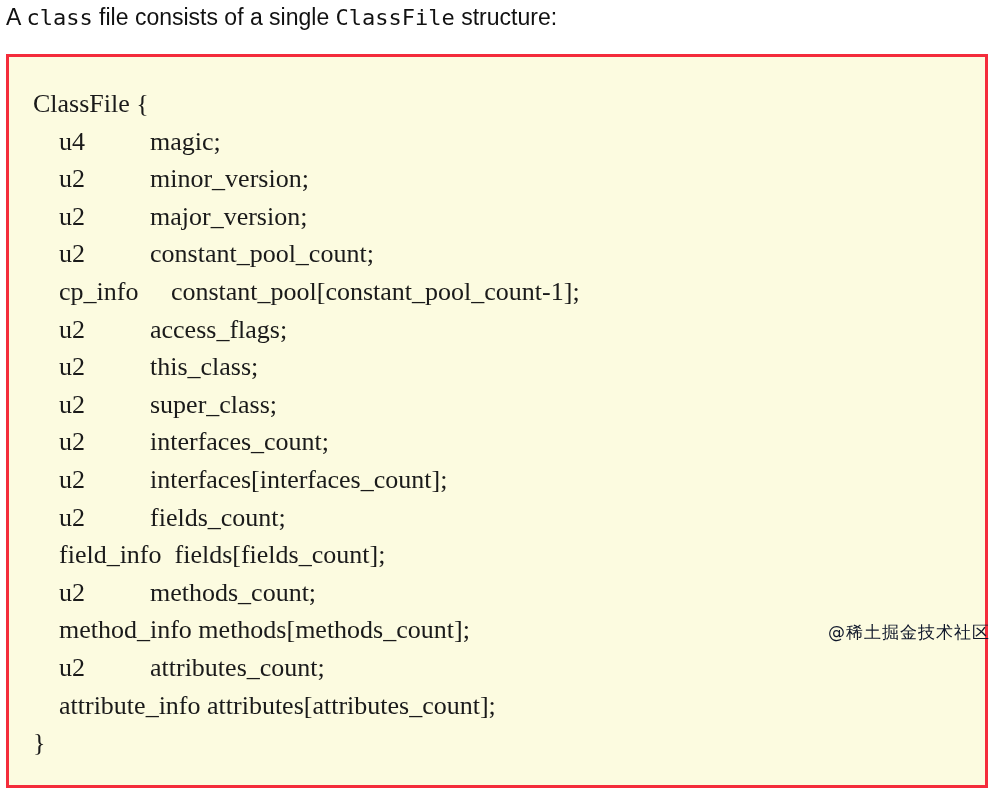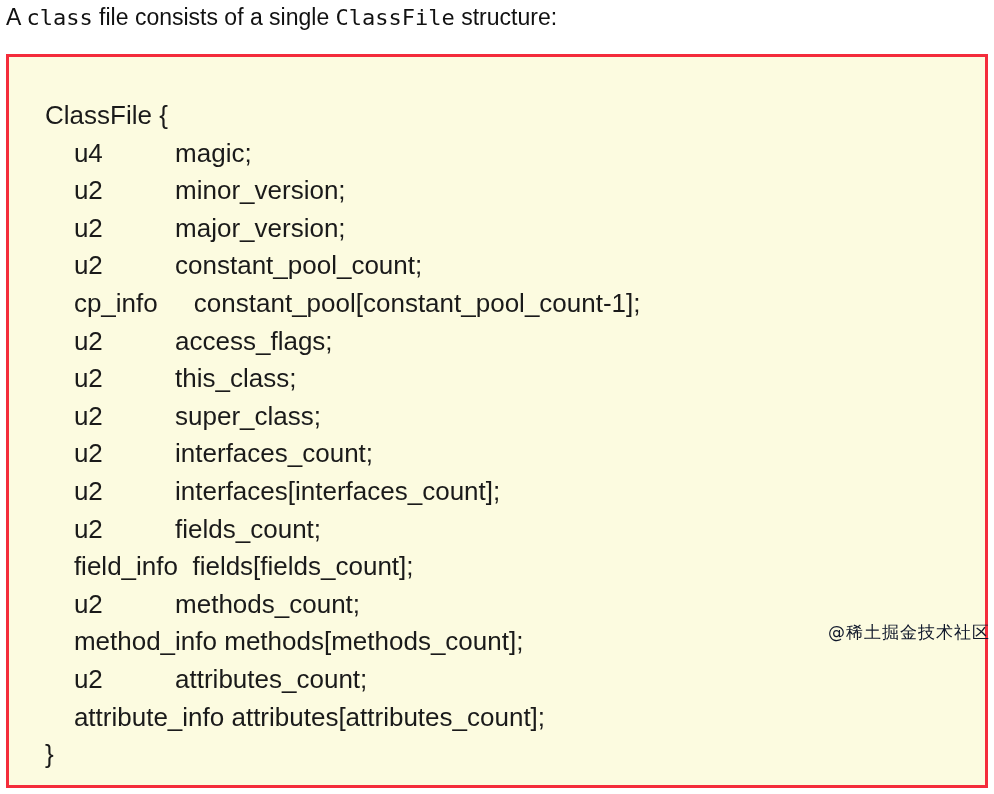--- a/index.html
+++ b/index.html
@@ -51,23 +51,23 @@
     box-sizing: border-box;
     background: #fcfbe0;
     border: 3px solid #f42c3b;
     overflow: hidden;
   }
 
   .code {
     position: absolute;
     left: 24px;
     top: 28px;
-    margin: 12px;
+    margin: 0;
     padding: 0;
-    font-family: Liberation Sans, sans-serif;
+    font-family: Liberation Serif, serif;
     font-size: 26px;
     line-height: 37.6px;
     color: #1a1a1a;
     white-space: pre;
     letter-spacing: 0px;
   }
   .code .ln {
     display: block;
     height: 37.6px;
     white-space: pre;

